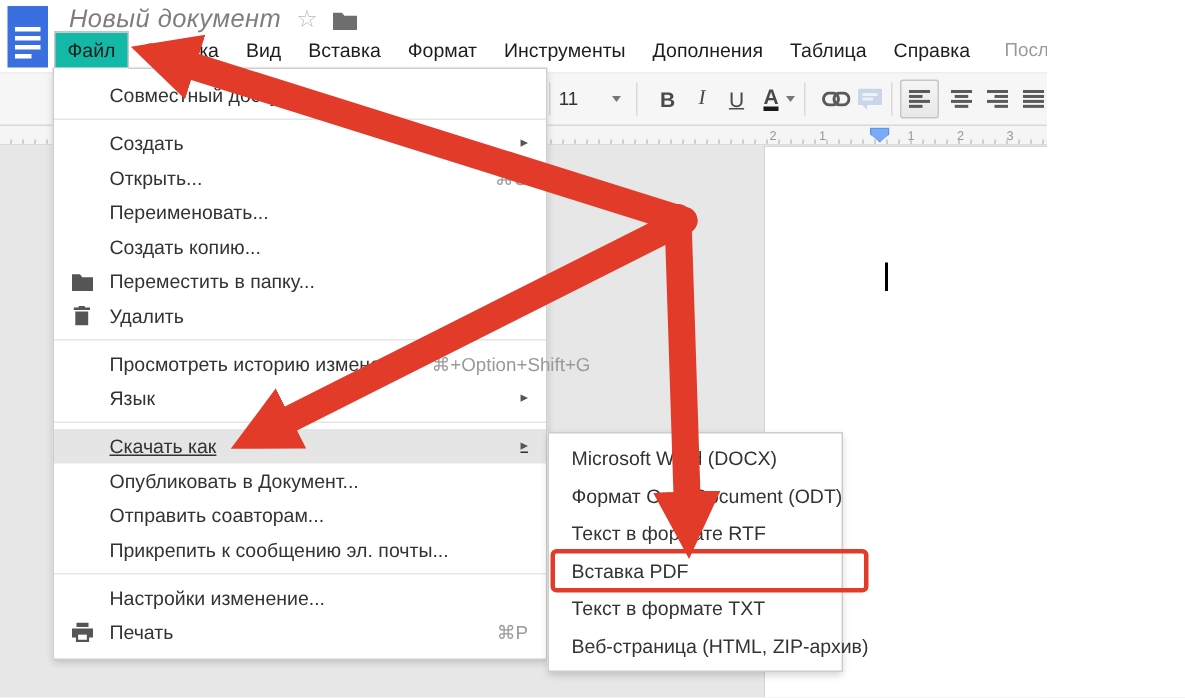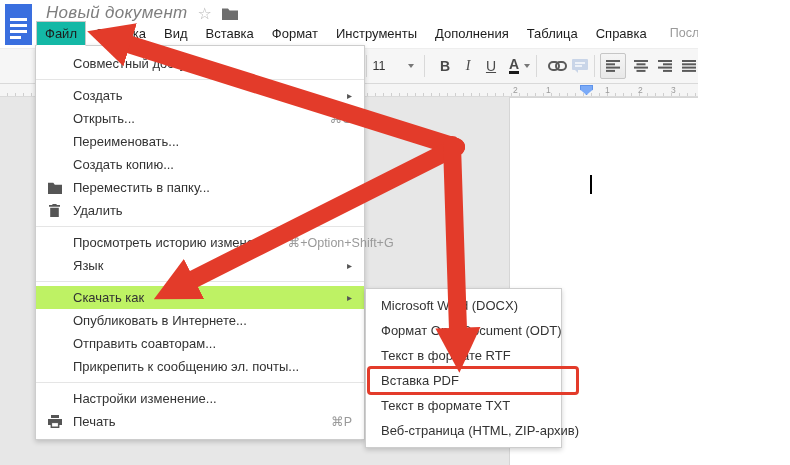--- a/index.html
+++ b/index.html
@@ -48,21 +48,21 @@
   .page{position:absolute;left:509px;top:0;width:281px;height:368px;background:#fff;border-left:1px solid #d6d6d6;border-top:1px solid #d6d6d6;box-sizing:border-box;cursor:text;}
   .cursor{position:absolute;left:80px;top:77px;width:2px;height:19px;background:#000;}
 
   
   .menu{position:absolute;background:#fff;border:1px solid #cdcdcd;box-shadow:0 2px 5px rgba(0,0,0,.18);z-index:10;padding:6px 0;box-sizing:border-box;font-size:13px;color:#333;}
   .file-menu{left:35px;top:45px;width:330px;}
   .sub-menu{left:365px;top:288px;width:197px;padding:4px 0;}
   .mitem{position:relative;height:23px;display:flex;align-items:center;cursor:pointer;padding-right:12px;}
   .file-menu .mitem{height:23px;}
   .sub-menu .mitem{height:25px;padding-left:15px;}
-  .mitem.hl{background:#bef264;}
+  .mitem.hl{background:#e5e5e5;text-decoration:underline;}
   .micon{width:37px;display:inline-flex;justify-content:center;flex:0 0 37px;}
   .mlabel{white-space:nowrap;flex:1 1 auto;color:#333;}
   .mshortcut{color:#9a9a9a;font-size:12.5px;margin-left:12px;white-space:nowrap;}
   .marrow{color:#555;font-size:10px;margin-left:10px;}
   .mdiv{height:1px;background:#e5e5e5;margin:4px 0;}
   .mitem.outlined::after{content:"";position:absolute;left:1px;top:-2px;bottom:-2px;right:-18px;border:3px solid #e33b2a;border-radius:4px;pointer-events:none;}
 
   
   .arrows{position:absolute;left:0;top:0;width:790px;height:465px;z-index:20;pointer-events:none;}
 </style>
@@ -292,21 +292,21 @@
         <span class="marrow">▸</span>
       </div>
       <div class="mdiv"></div>
       <div class="mitem hl">
         <span class="micon"></span>
         <span class="mlabel">Скачать как</span>
         <span class="marrow">▸</span>
       </div>
       <div class="mitem">
         <span class="micon"></span>
-        <span class="mlabel">Опубликовать в Интернете...</span>
+        <span class="mlabel">Опубликовать в Документ...</span>
       </div>
       <div class="mitem">
         <span class="micon"></span>
         <span class="mlabel">Отправить соавторам...</span>
       </div>
       <div class="mitem">
         <span class="micon"></span>
         <span class="mlabel">Прикрепить к сообщению эл. почты...</span>
       </div>
       <div class="mdiv"></div>

